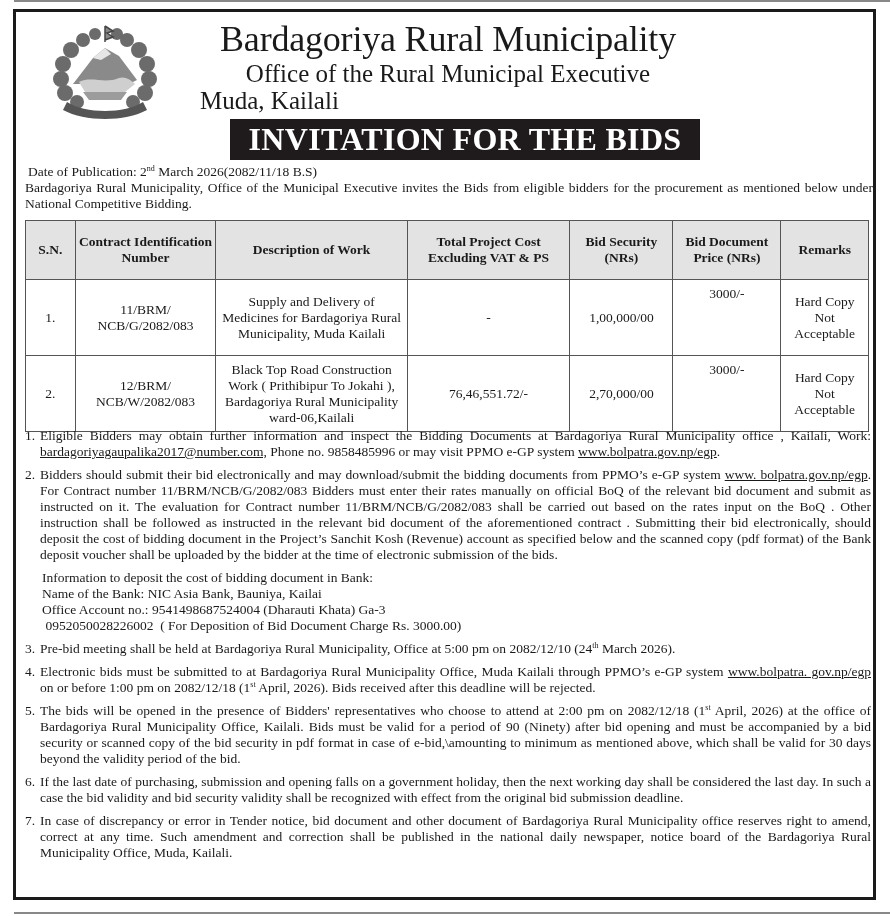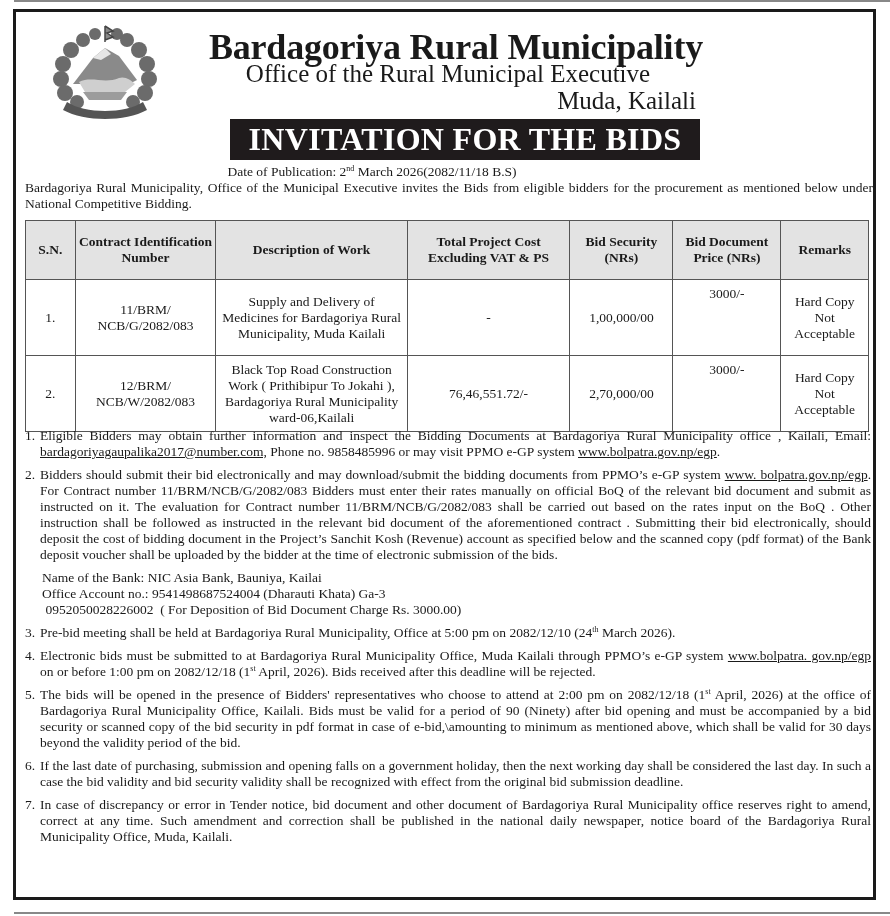--- a/index.html
+++ b/index.html
@@ -9,30 +9,30 @@
   }
   .top-rule { position: absolute; left: 14px; right: 0; top: 0; height: 2px; background: #888; }
   .bottom-rule { position: absolute; left: 14px; right: 0; top: 912px; height: 2px; background: #888; }
   .frame {
     position: absolute; left: 13px; top: 9px; width: 863px; height: 891px;
     border: 3px solid #1a1a1a; box-sizing: border-box; background: #fff;
   }
   .logo { position: absolute; left: 49px; top: 22px; width: 112px; height: 100px; }
   .title {
     position: absolute; left: 186px; top: 18px; width: 524px; text-align: center;
-    font-weight: bold; font-size: 36px; line-height: 42px; margin: 8px; letter-spacing: -0.2px;
+    font-weight: normal; font-size: 36px; line-height: 42px; margin: 0; letter-spacing: -0.2px;
   }
   .subtitle { position: absolute; left: 200px; top: 59px; width: 496px; text-align: center; font-size: 25px; line-height: 30px; }
-  .place { position: absolute; left: 200px; top: 86px; width: 496px; text-align: right; font-size: 25px; line-height: 30px; }
+  .place { position: absolute; left: 200px; top: 86px; width: 496px; text-align: left; font-size: 25px; line-height: 30px; }
   .banner {
     position: absolute; left: 230px; top: 119px; width: 470px; height: 41px;
     background: #1f1b1c; color: #fff; font-weight: bold; font-size: 32px; line-height: 41px;
     text-align: center; letter-spacing: 0.3px;
   }
-  .pubdate { position: absolute; left: 0; width: 744px; top: 164px; text-align: center; font-size: 13.5px; line-height: 16px; }
+  .pubdate { position: absolute; left: 0; width: 744px; top: 164px; text-align: left; font-size: 13.5px; line-height: 16px; padding-left: 28px; }
   .pubdate sup { font-size: 8px; vertical-align: 5px; line-height: 0; }
   .intro {
     position: absolute; left: 25px; top: 180px; width: 848px; font-size: 13.5px; line-height: 16px;
     text-align: justify;
   }
   table.bids {
     position: absolute; left: 25px; top: 220px; width: 399px; border-collapse: collapse; font-size: 13.5px;
   }
   table.bids { width: 844px; }
   table.bids th, table.bids td {
@@ -123,28 +123,29 @@
       <td>2,70,000/00</td>
       <td class="price">3000/-</td>
       <td>Hard Copy Not Acceptable</td>
     </tr>
   </tbody>
 </table>
 
 <div class="notes">
   <div class="note">
     <span class="num">1.</span>
-    <span class="body"><span>Eligible Bidders may obtain further information and inspect the Bidding Documents at Bardagoriya Rural Municipality office , Kailali, Email: </span><span class="u">bardagoriyagaupalika2017@number.com,</span><span> Phone no. 9858485996 or may visit PPMO e-GP system </span><span class="u">www.bolpatra.gov.np/egp</span><span>.</span></span>
+    <span class="body"><span>Eligible Bidders may obtain further information and inspect the Bidding Documents at Bardagoriya Rural Municipality office , Kailali, Work: </span><span class="u">bardagoriyagaupalika2017@number.com,</span><span> Phone no. 9858485996 or may visit PPMO e-GP system </span><span class="u">www.bolpatra.gov.np/egp</span><span>.</span></span>
   </div>
   <div class="gap"></div>
   <div class="note">
     <span class="num">2.</span>
     <span class="body"><span>Bidders should submit their bid electronically  and may download/submit the bidding documents from PPMO’s e-GP system </span><span class="u">www. bolpatra.gov.np/egp</span><span>. For Contract number 11/BRM/NCB/G/2082/083 Bidders must enter their rates manually on official BoQ of the relevant bid document and submit as instructed on it. The evaluation for Contract number 11/BRM/NCB/G/2082/083 shall be carried out based on the rates input on the BoQ . Other instruction shall be followed as instructed in the relevant bid document of the aforementioned contract . Submitting their bid electronically,  should  deposit  the  cost  of  bidding  document  in  the Project’s  Sanchit Kosh (Revenue) account  as  specified  below and  the  scanned  copy  (pdf format)  of  the  Bank  deposit  voucher  shall  be  uploaded  by  the  bidder  at  the  time  of  electronic submission of the bids.</span></span>
   </div>
   <div class="bank">
+    <div>Information to deposit the cost of bidding document in Bank:</div>
     <div>Name of the Bank: NIC Asia Bank, Bauniya, Kailai</div>
     <div>Office Account no.: 9541498687524004 (Dharauti Khata) Ga-3</div>
     <div style="white-space:pre;"> 0952050028226002  ( For Deposition of Bid Document Charge Rs. 3000.00)</div>
   </div>
   <div class="gap"></div>
   <div class="note">
     <span class="num">3.</span>
     <span class="body"><span>Pre-bid meeting shall be held at Bardagoriya Rural Municipality, Office at 5:00 pm on 2082/12/10 (24</span><sup>th</sup><span> March 2026).</span></span>
   </div>
   <div class="gap"></div>

